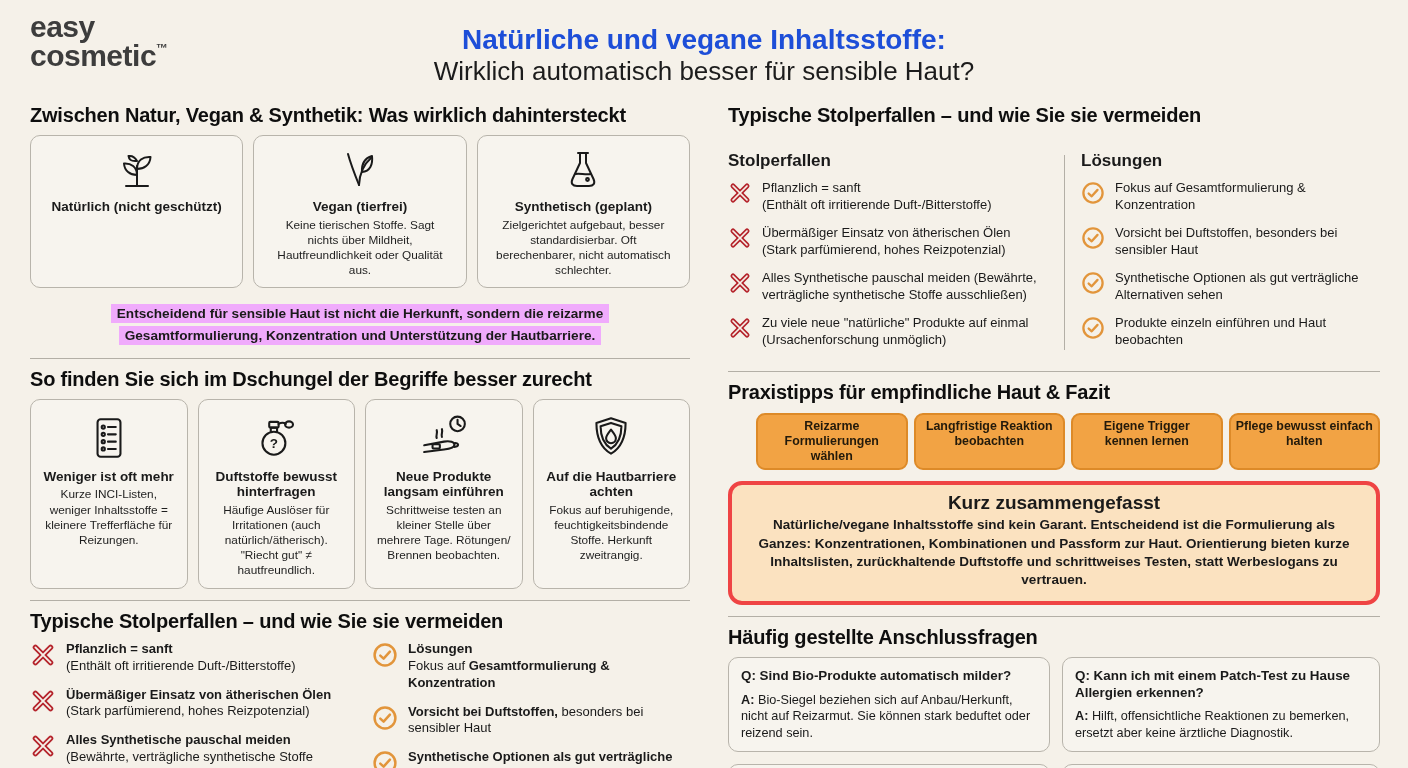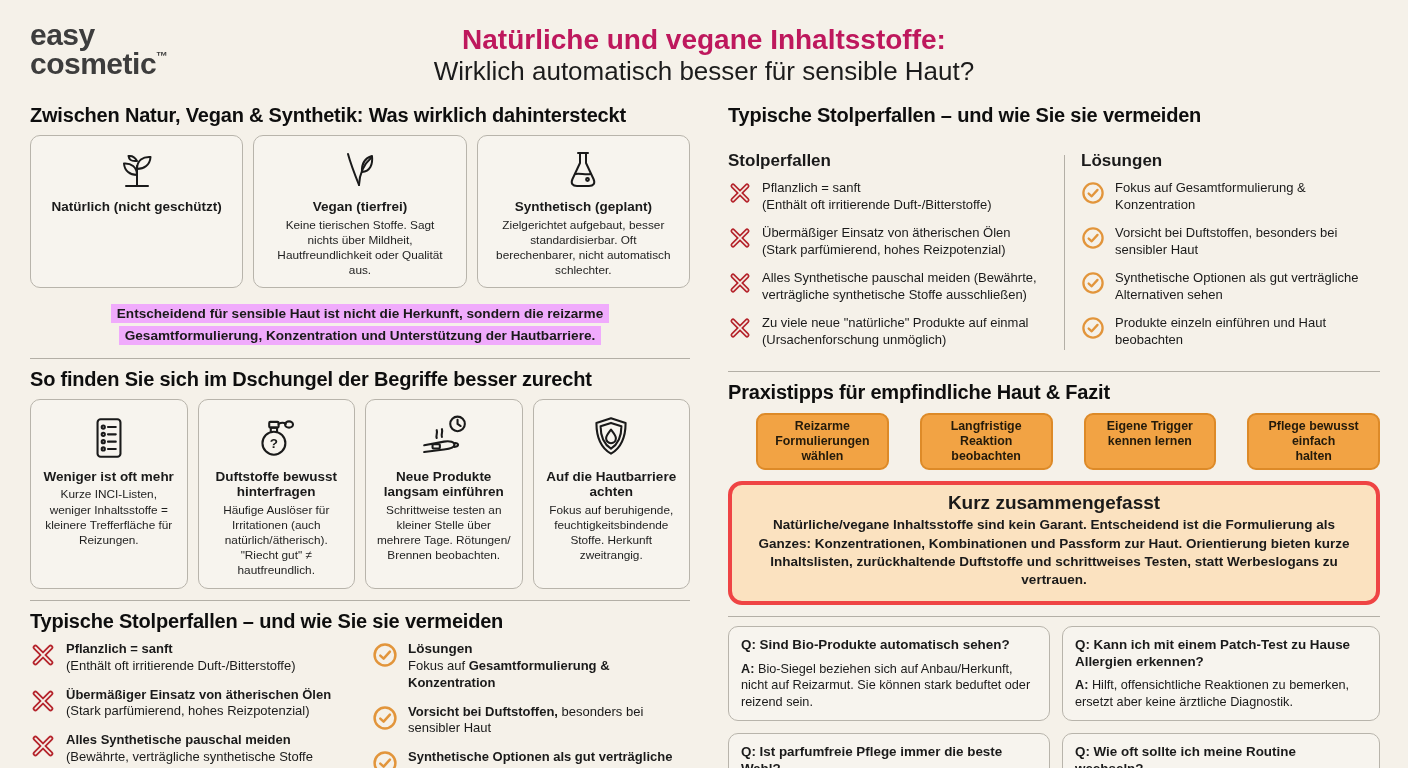--- a/index.html
+++ b/index.html
@@ -5,24 +5,24 @@
   * { box-sizing: border-box; margin: 0; padding: 0; }
   html,body { width:1408px; height:768px; }
   body {
     background:#f5f1e9;
     font-family:"Liberation Sans", sans-serif;
     color:#1a1a1a;
     position:relative;
     overflow:hidden;
   }
   
-  .logo { position:absolute; left:30px; top:20px; font-weight:bold; font-size:30px; line-height:0.98; color:#3d3d3d; letter-spacing:-0.5px; }
+  .logo { position:absolute; left:30px; top:12px; font-weight:bold; font-size:30px; line-height:0.98; color:#3d3d3d; letter-spacing:-0.5px; }
   .logo sup { font-size:12px; font-weight:bold; vertical-align:14px; }
   .main-title { position:absolute; left:50%; top:24px; transform:translateX(-50%); text-align:center; width:760px; }
-  .main-title .t1 { font-weight:bold; font-size:28px; line-height:1.15; color:#be185d; }
+  .main-title .t1 { font-weight:bold; font-size:28px; line-height:1.15; color:#1d4ed8; }
   .main-title .t2 { font-weight:normal; font-size:26px; line-height:1.2; color:#1c1c1c; }
 
   
   .cols { position:absolute; top:104px; left:30px; right:28px; display:flex; gap:38px; }
   .col-left  { flex:0 0 660px; width:660px; }
   .col-right { flex:1; }
 
   h2.section { font-weight:bold; font-size:20px; color:#0e0e0e; letter-spacing:-0.2px; }
   .divider { border:none; border-top:1px solid #b3afa6; margin:11px 0 9px; }
 
@@ -60,21 +60,21 @@
   .rp-col1 { flex:0 0 336px; padding-right:10px; }
   .rp-vline { flex:0 0 1px; background:#b3afa6; margin:4px 0 10px; }
   .rp-col2 { flex:1; padding-left:16px; }
   .rp-sub { font-weight:bold; font-size:17px; margin-bottom:9px; }
   .rp-item { display:flex; gap:10px; margin-bottom:12px; align-items:flex-start; }
   .rp-item .gly { flex:0 0 24px; padding-top:1px; }
   .rp-item .txt { font-size:13px; line-height:1.27; }
   .prewrap { white-space:pre-line; }
 
   
-  .btn-row { display:flex; gap:31px; margin:9px 0 11px;padding-left:28px; }
+  .btn-row { display:flex; gap:6px; margin:9px 0 11px;padding-left:28px; }
   .pill {
     flex:1; background:#f2a344; border:2px solid #dd8a28; border-radius:9px;
     padding:4px 5px; text-align:center; font-weight:bold; font-size:12.4px;
     line-height:1.22; color:#231a0b; white-space:pre-line; cursor:default;
   }
 
   
   .summary {
     background:#fbe2c0; border:4px solid #ef4444; border-radius:14px;
     padding:7px 16px 11px; text-align:center;
@@ -409,24 +409,25 @@
 halten</div>
     </div>
 
     <div class="summary">
       <div class="stitle">Kurz zusammengefasst</div>
       <div class="stext">Natürliche/vegane Inhaltsstoffe sind kein Garant. Entscheidend ist die Formulierung als Ganzes: Konzentrationen, Kombinationen und Passform zur Haut. Orientierung bieten kurze Inhaltslisten, zurückhaltende Duftstoffe und schrittweises Testen, statt Werbeslogans zu vertrauen.</div>
     </div>
 
     <hr class="divider">
 
+    <h2 class="section">Häufig gestellte Anschlussfragen</h2>
 
     <div class="faq-grid">
       <div class="faq-card">
-        <div class="faq-q">Q: Sind Bio-Produkte automatisch sehen?</div>
+        <div class="faq-q">Q: Sind Bio-Produkte automatisch milder?</div>
         <div class="faq-a"><b>A:</b><span> Bio-Siegel beziehen sich auf Anbau/Herkunft, nicht auf Reizarmut. Sie können stark beduftet oder reizend sein.</span></div>
       </div>
       <div class="faq-card">
         <div class="faq-q">Q: Kann ich mit einem Patch-Test zu Hause Allergien erkennen?</div>
         <div class="faq-a"><b>A:</b><span> Hilft, offensichtliche Reaktionen zu bemerken, ersetzt aber keine ärztliche Diagnostik.</span></div>
       </div>
       <div class="faq-card">
         <div class="faq-q">Q: Ist parfumfreie Pflege immer die beste Wahl?</div>
 
       </div>

